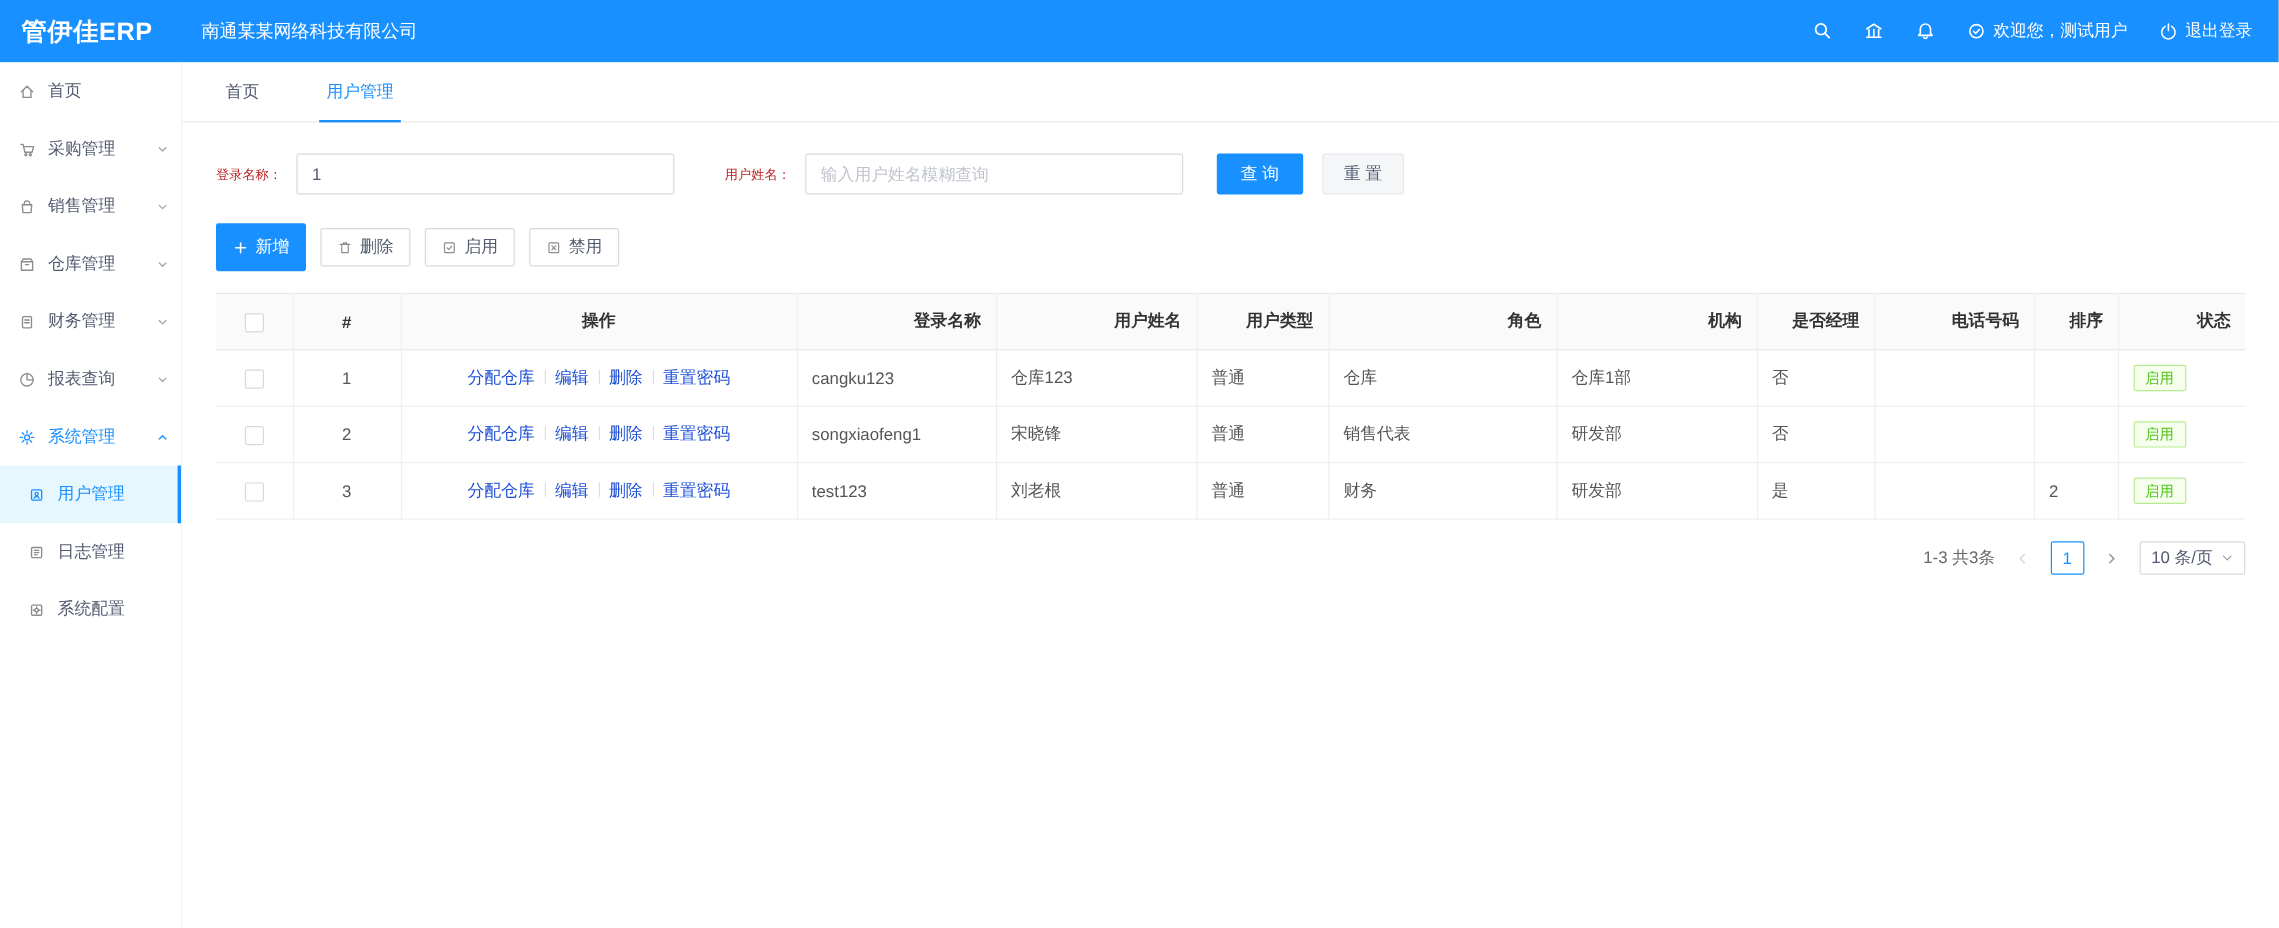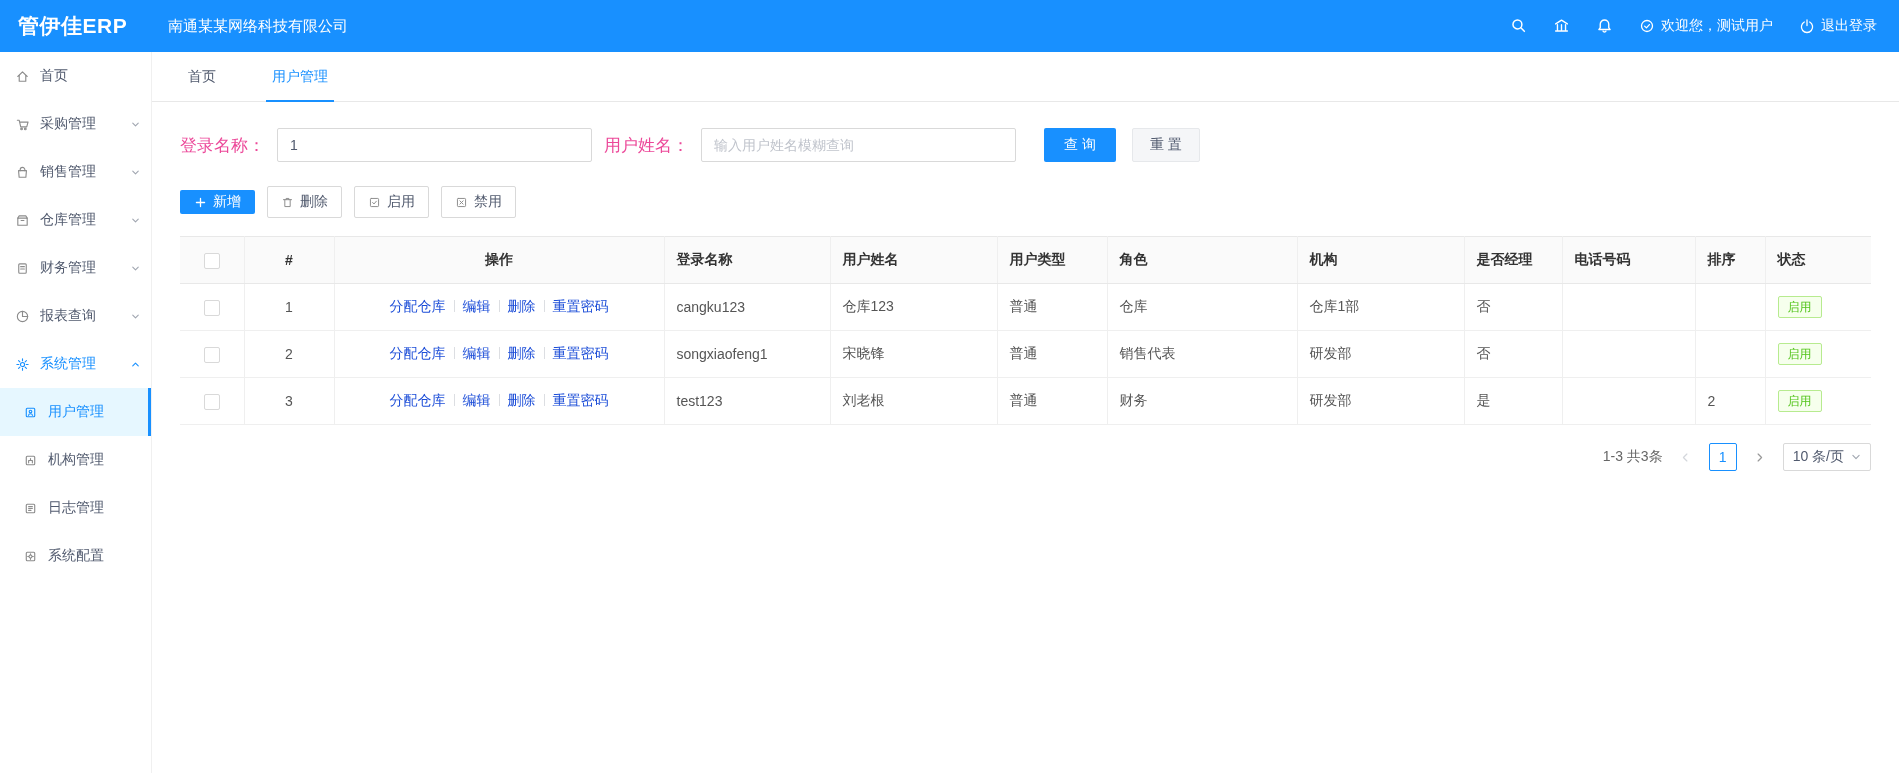--- a/index.html
+++ b/index.html
@@ -35,38 +35,38 @@
   .main{flex:1;display:flex;flex-direction:column;overflow:hidden;background:#fff}
 
   
   .tabs{height:50px;border-bottom:1px solid #e8e8e8;display:flex;align-items:stretch;padding-left:30px;gap:44px;flex:none}
   .tab{display:flex;align-items:center;cursor:pointer;color:#515a6e;position:relative;padding:0 6px}
   .tab.active{color:#1890ff}
   .tab.active::after{content:"";position:absolute;left:0;right:0;bottom:-1px;height:2px;background:#1890ff}
 
   
   .filters{display:flex;align-items:center;margin:26px 28px 0;flex:none}
-  .flabel{font-size:17px;color:#ec4899;margin-right:12px}
-  .flabel2{margin-left:12px}
+  .flabel{font-size:11px;color:#b91c1c;margin-right:12px}
+  .flabel2{margin-left:42px}
   .tinput{width:315px;height:34px;border:1px solid #d9d9d9;border-radius:2px;padding:0 12px;font-size:14px;color:#515a6e;outline:none;background:#fff}
   .tinput::placeholder{color:#c0c4cc}
   .btn-primary{height:34px;padding:0 20px;margin-left:28px;background:#1890ff;color:#fff;border:none;border-radius:2px;font-size:14px;cursor:pointer}
   .btn-reset{height:34px;padding:0 17px;margin-left:16px;background:#f5f6f8;color:#515a6e;border:1px solid #e6e8eb;border-radius:2px;font-size:14px;cursor:pointer}
 
   
   .toolbar{display:flex;align-items:center;gap:12px;margin:24px 28px 0;flex:none}
-  .btn-add{height:24px;padding:0 14px;background:#1890ff;color:#fff;border:none;border-radius:2px;font-size:14px;cursor:pointer;display:flex;align-items:center;gap:6px}
+  .btn-add{height:40px;padding:0 14px;background:#1890ff;color:#fff;border:none;border-radius:2px;font-size:14px;cursor:pointer;display:flex;align-items:center;gap:6px}
   .btn-plain{height:32px;padding:0 13px;background:#fff;color:#515a6e;border:1px solid #d9d9d9;border-radius:2px;font-size:14px;cursor:pointer;display:flex;align-items:center;gap:6px}
   .btn-add svg,.btn-plain svg{width:13px;height:13px}
   .btn-plain svg{color:#8c8c8c}
 
   
   .table-wrap{margin:18px 28px 0;flex:none}
   table{width:100%;border-collapse:collapse;table-layout:fixed}
-  th{background:#fafafa;height:47px;font-weight:bold;color:#333;text-align:left;padding:0 12px;
+  th{background:#fafafa;height:47px;font-weight:bold;color:#333;text-align:right;padding:0 12px;
      border-top:1px solid #e8e8e8;border-bottom:1px solid #e8e8e8;border-right:1px solid #efefef;font-size:14px}
   td{height:47px;padding:0 12px;border-bottom:1px solid #efefef;border-right:1px solid #efefef;color:#555;font-size:14px;background:#fff}
   th:last-child,td:last-child{border-right:none}
   .center{text-align:center}
   .cb{appearance:none;-webkit-appearance:none;width:16px;height:16px;border:1px solid #d9d9d9;border-radius:2px;background:#fff;cursor:pointer;vertical-align:middle}
   .link{color:#1d4ed8;cursor:pointer}
   .sep{display:inline-block;width:1px;height:12px;background:#dcdee2;margin:0 8px;vertical-align:-1px}
   .badge{display:inline-block;padding:2px 9px;font-size:12px;color:#52c41a;background:#f6ffed;border:1px solid #b7eb8f;border-radius:2px;line-height:16px}
 
   
@@ -226,29 +226,20 @@
     <div class="sub">
       <div class="mitem selected">
         <span class="micon">
             <svg viewBox="0 0 16 16" fill="none" stroke="currentColor" stroke-width="1.2" stroke-linecap="round" stroke-linejoin="round">
               <rect x="3.5" y="3.5" width="9" height="9" rx="1"></rect>
               <circle cx="8" cy="7" r="1.4"></circle>
               <path d="M5.8 11 a2.3 2.3 0 0 1 4.4 0"></path>
             </svg>
           </span>
         <span>用户管理</span>
-      </div>
-      <div class="mitem">
-        <span class="micon">
-            <svg viewBox="0 0 16 16" fill="none" stroke="currentColor" stroke-width="1.2" stroke-linecap="round" stroke-linejoin="round">
-              <rect x="3.5" y="3.5" width="9" height="9" rx="1"></rect>
-              <path d="M6 10.5 V8 h4 v2.5 M8 8 V5.8"></path>
-            </svg>
-          </span>
-        <span>机构管理</span>
       </div>
       <div class="mitem">
         <span class="micon">
             <svg viewBox="0 0 16 16" fill="none" stroke="currentColor" stroke-width="1.2" stroke-linecap="round" stroke-linejoin="round">
               <rect x="3.5" y="3.5" width="9" height="9" rx="1"></rect>
               <path d="M6 6 h4 M6 8 h4 M6 10 h2.5"></path>
             </svg>
           </span>
         <span>日志管理</span>
       </div>

